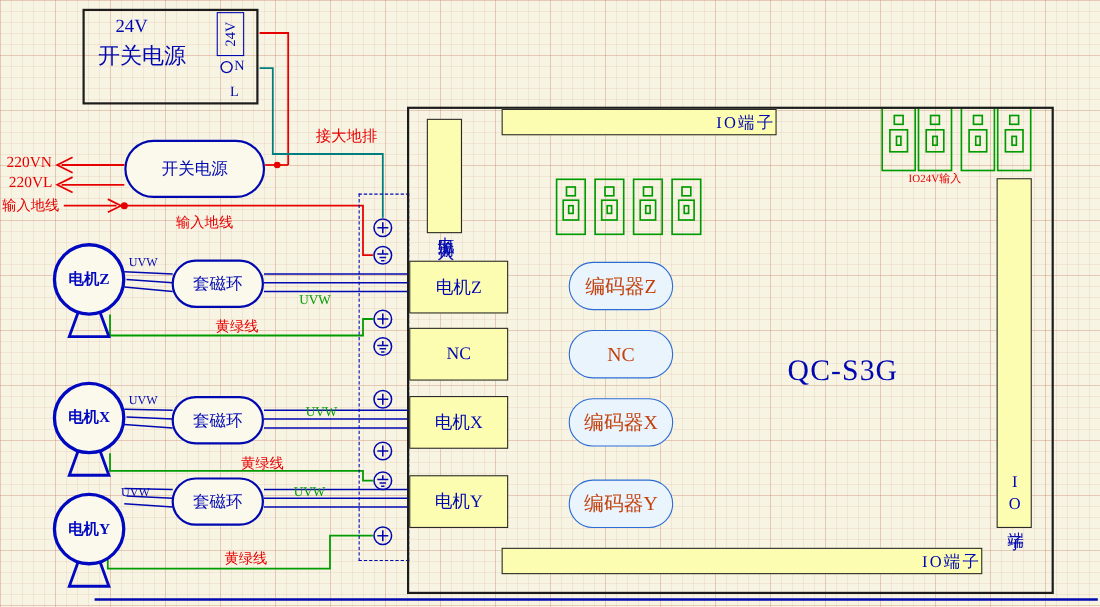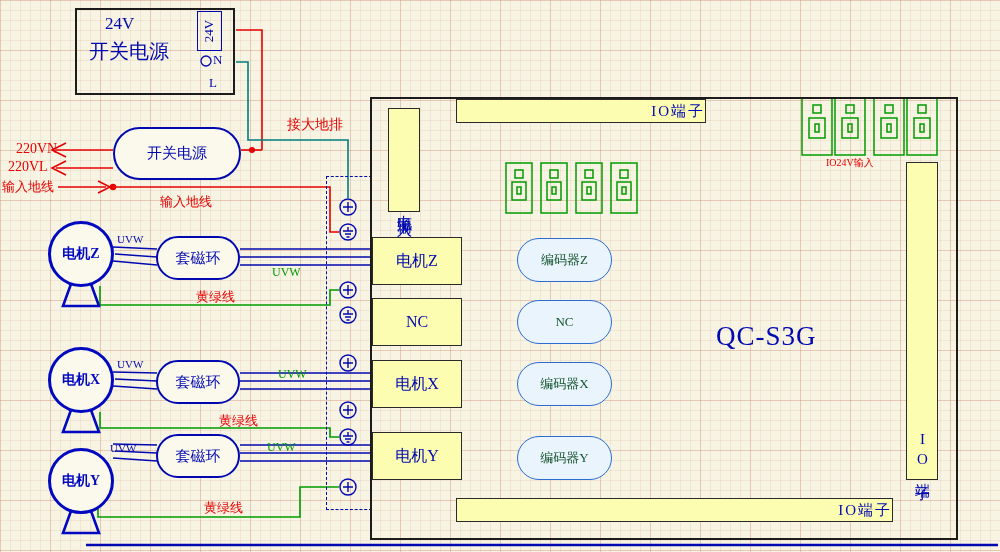--- a/index.html
+++ b/index.html
@@ -39,21 +39,21 @@
   }
   .iobox{
     border:1.5px solid #2a2a2a;background:#fdfdb2;
     display:flex;align-items:center;justify-content:flex-end;
     color:#0008b0;font-size:15px;letter-spacing:2px;
   }
   .vtext{writing-mode:vertical-rl;text-orientation:upright;letter-spacing:4px}
   .encoder{
     border:1.6px solid #2b6cd4;border-radius:999px;background:#eaf4fd;
     display:flex;align-items:center;justify-content:center;
-    color:#14532d;font-size:13px;
+    color:#c2410c;font-size:18px;
   }
   .term24{
     border:1.5px solid #0008b0;display:flex;align-items:center;justify-content:center;
   }
   .term24 span{transform:rotate(-90deg);font-size:13px;color:#0008b0;white-space:nowrap}
   .dashedbox{border:1.6px dashed #0008b0;background:transparent}
   .model{color:#0008b0;font-size:27px;font-weight:400;letter-spacing:1px}
 </style>
 </head>
 <body>
@@ -209,21 +209,21 @@
     <div class="lbl navy" style="left:28px;top:5px;font-size:17px">24V</div>
     <div class="lbl navy" style="left:12px;top:31px;font-size:20px">开关电源</div>
   </div>
   <div class="abs term24" style="left:197px;top:11px;width:25px;height:40px">
     <span>24V</span>
   </div>
   <div class="lbl navy" style="left:213px;top:53px;font-size:13px">N</div>
   <div class="lbl navy" style="left:209px;top:76px;font-size:13px">L</div>
 
   <div class="lbl red" style="left:287px;top:118px">接大地排</div>
-  <div class="lbl red" style="left:16px;top:142px">220VN</div>
+  <div class="lbl red" style="left:6px;top:142px">220VN</div>
   <div class="lbl red" style="left:8px;top:160px">220VL</div>
   <div class="lbl red" style="left:2px;top:180px;font-size:13px">输入地线</div>
   <div class="lbl red" style="left:160px;top:195px;font-size:13px">输入地线</div>
 
   <div class="abs stadium" style="left:113px;top:127px;width:128px;height:53px">
     <span>开关电源</span>
   </div>
 
   <div class="abs motor" style="left:48px;top:221px;width:66px;height:66px">
     <span>电机Z</span>

